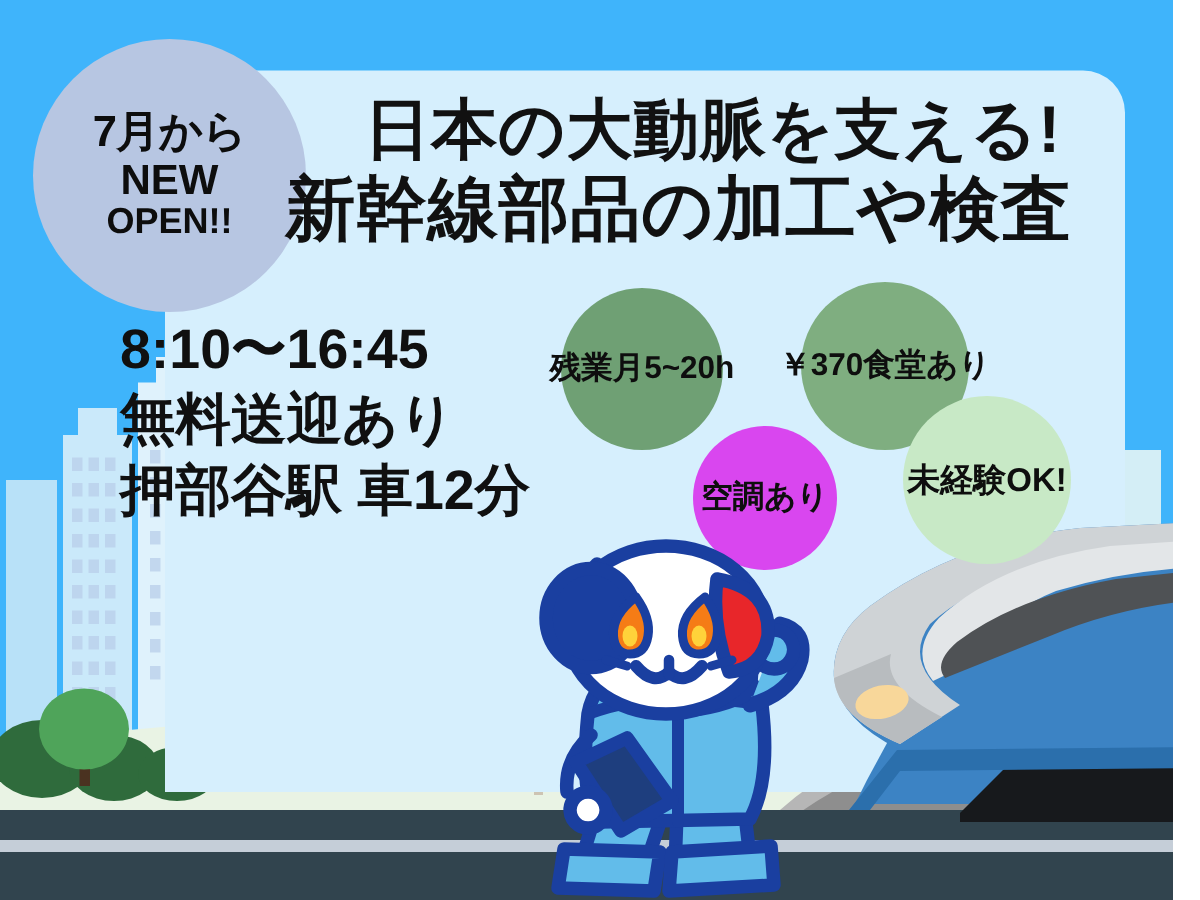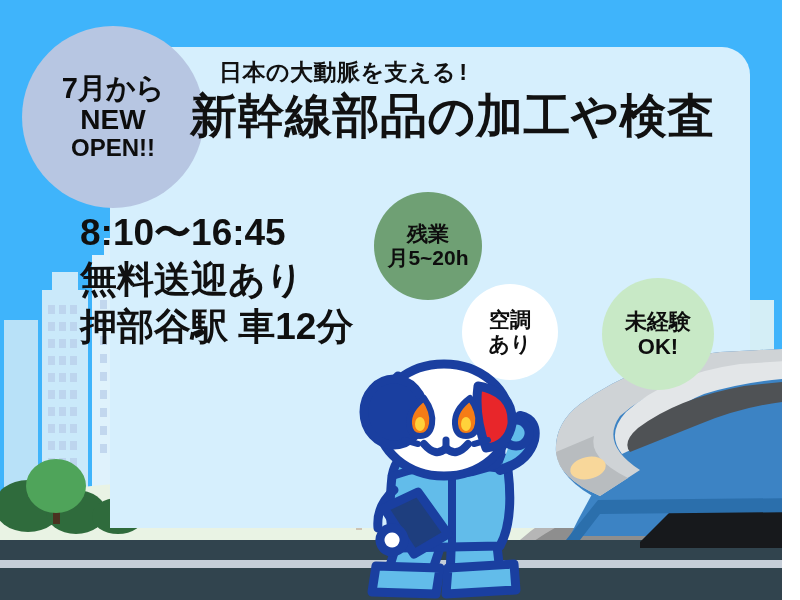--- a/index.html
+++ b/index.html
@@ -52,25 +52,24 @@
   
   #headline{
     position:absolute;
     left:190px;top:62px;
     z-index:7;
     color:#111111;
     font-weight:bold;
     text-align:left;
   }
   #headline .h-sub{
-    font-size:23px;
+    font-size:44px;
     letter-spacing:0.5px;
     line-height:1.12;
-    margin-left:29px;
-    font-family:Liberation Mono, monospace;
+    margin-left:53px;
   }
   #headline .h-main{
     font-size:47px;
     letter-spacing:0.5px;
     line-height:1.1;
     margin-top:2px;
   }
 
   
   #details{
@@ -83,21 +82,21 @@
     line-height:1.27;
     letter-spacing:0px;
     white-space:nowrap;
   }
   #details div{margin:0;padding:0;}
 
   
   .badge{
     position:absolute;
     border-radius:50%;
-    display:flex;flex-direction:column;
+    display:flex;flex-direction:row;
     align-items:center;justify-content:center;
     color:#0E0E0E;
     font-weight:bold;
     text-align:center;
     line-height:1.14;
     z-index:8;
     white-space:nowrap;
   }
   #badge-overtime{
     left:374px;top:192px;
@@ -107,25 +106,25 @@
   }
   #badge-cafeteria{
     left:534px;top:188px;
     width:112px;height:112px;
     background:#7FAE80;
     font-size:21px;
   }
   #badge-aircon{
     left:462px;top:284px;
     width:96px;height:96px;
-    background:#ffffff;
+    background:#d946ef;
     font-size:21px;
   }
   #badge-inexperienced{
-    left:602px;top:278px;
+    left:602px;top:264px;
     width:112px;height:112px;
     background:#C8E9C6;
     font-size:22px;
   }
 </style>
 </head>
 <body>
 
 <div id="poster">
 
@@ -442,20 +441,24 @@
     <div>8:10〜16:45</div>
     <div>無料送迎あり</div>
     <div>押部谷駅 車12分</div>
   </div>
 
   <div class="badge" id="badge-overtime">
     <div>残業</div>
     <div>月5~20h</div>
   </div>
 
+  <div class="badge" id="badge-cafeteria">
+    <div>￥370</div>
+    <div>食堂あり</div>
+  </div>
 
   <div class="badge" id="badge-aircon">
     <div>空調</div>
     <div>あり</div>
   </div>
 
   <div class="badge" id="badge-inexperienced">
     <div>未経験</div>
     <div>OK!</div>
   </div>

